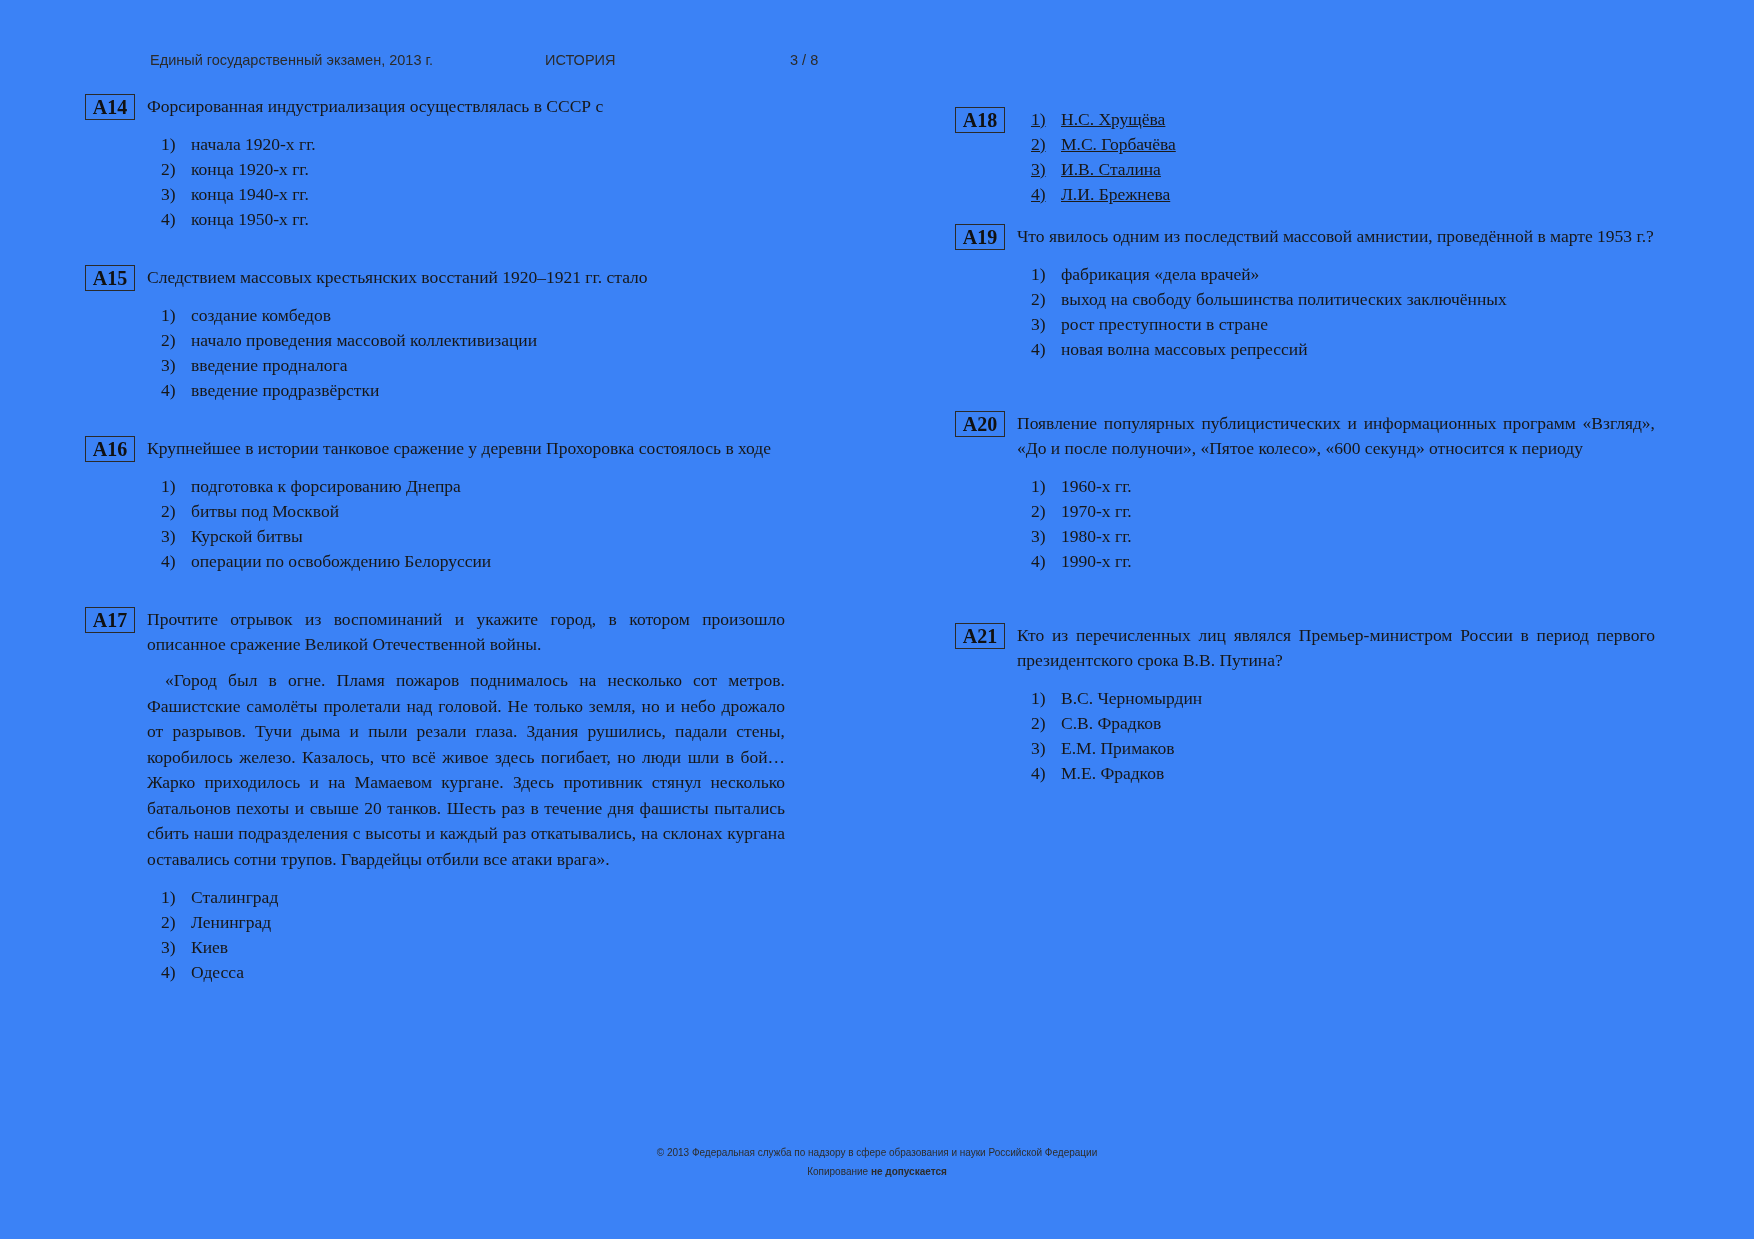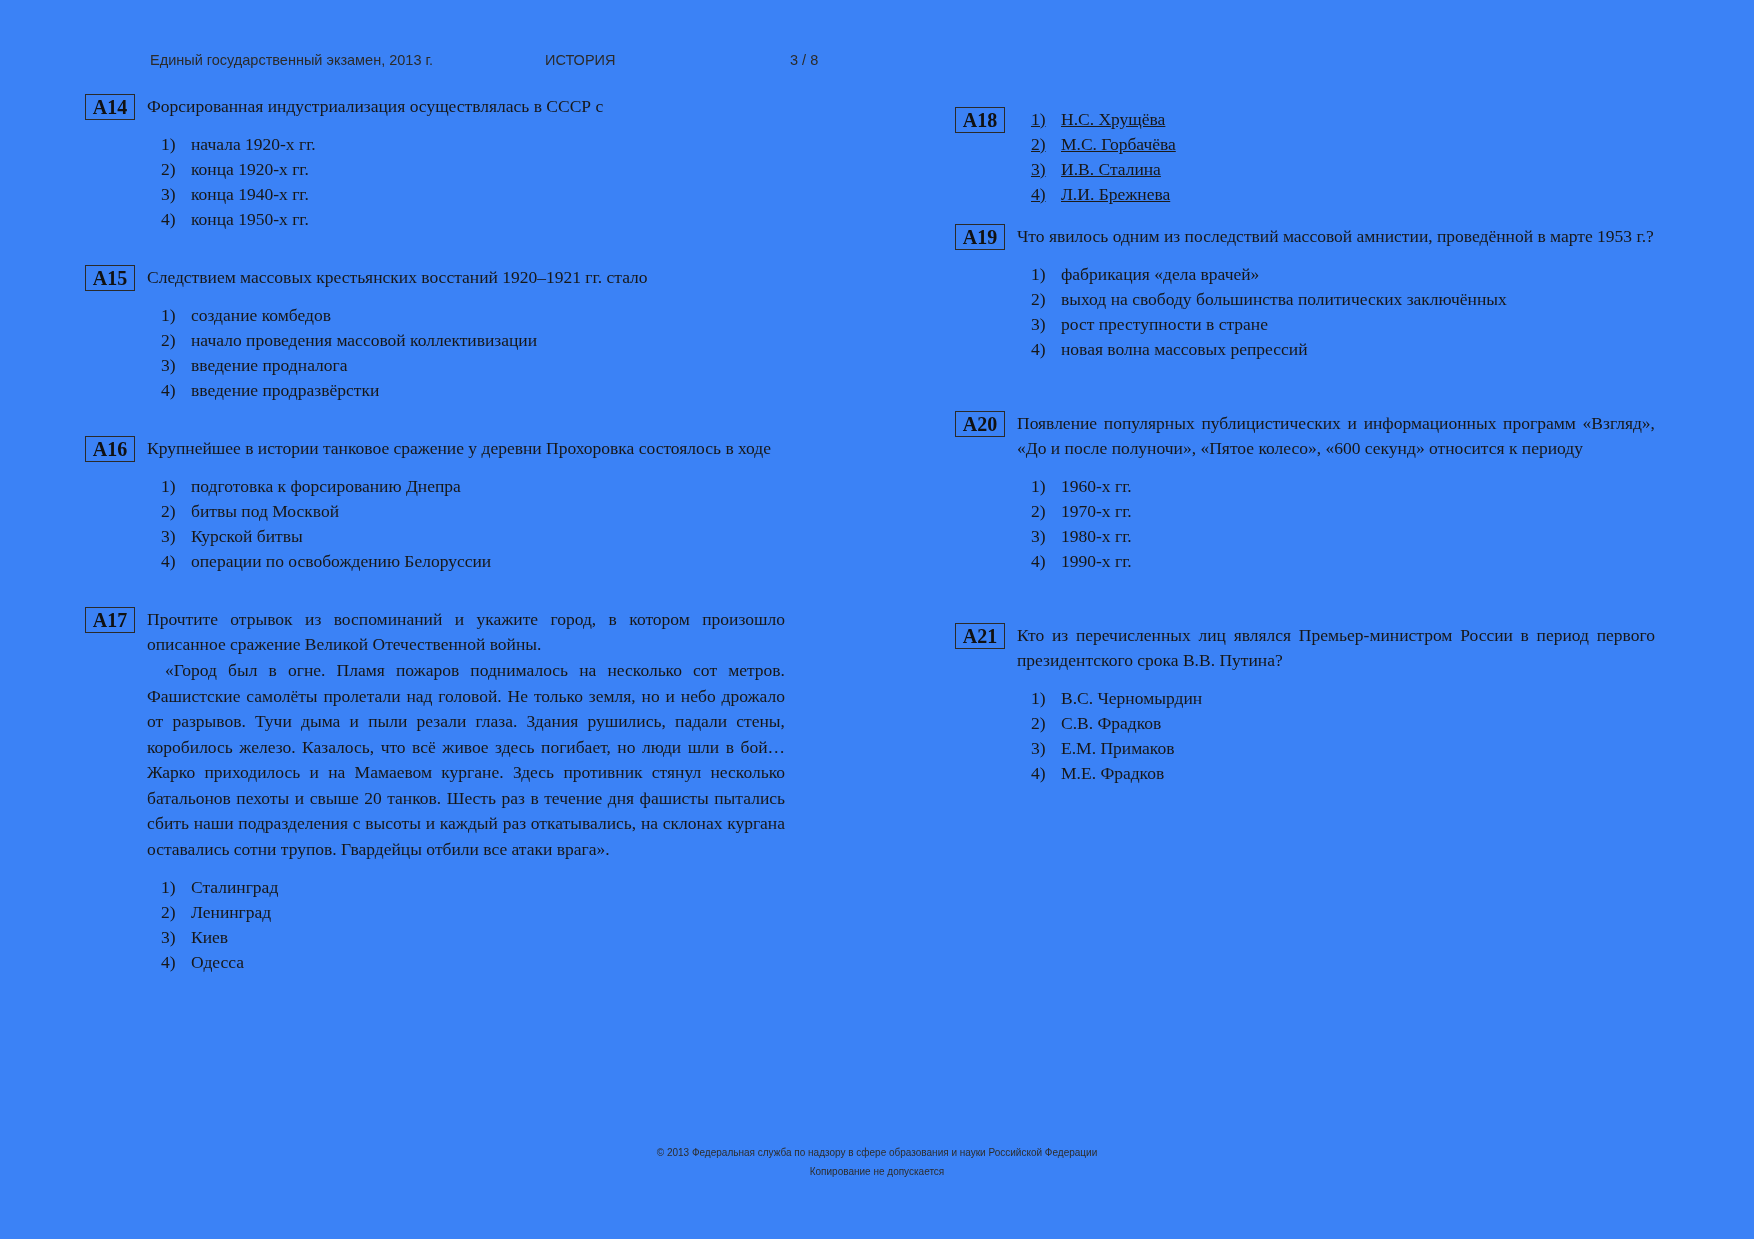--- a/index.html
+++ b/index.html
@@ -98,21 +98,21 @@
   }
   .qstem.justify-full {
     text-align: justify;
     text-align-last: left;
   }
   .quote {
     font-size: 17.5px;
     line-height: 25.5px;
     text-align: justify;
     text-align-last: left;
-    margin-top: 1px;
+    margin-top: 11px;
     text-indent: 18px;
     color: #171717;
   }
   .options {
     margin-top: 13px;
     margin-left: 14px;
   }
   .opt {
     display: flex;
     font-size: 17.5px;
@@ -139,21 +139,21 @@
     left: 0;
     top: 1143px;
     width: 1754px;
     text-align: center;
     font-family: "Liberation Sans", sans-serif;
     font-size: 10px;
     line-height: 19px;
     color: #2d2d2d;
   }
   .footer .line2 { }
-  .footer .bold { font-weight: normal; }
+  .footer .bold { font-weight: bold; }
 </style>
 </head>
 <body>
 
 <div class="page">
 
   <div class="header">
     <span class="h-left">Единый государственный экзамен, 2013 г.</span>
     <span class="h-center">ИСТОРИЯ</span>
     <span class="h-right">3 / 8</span>

